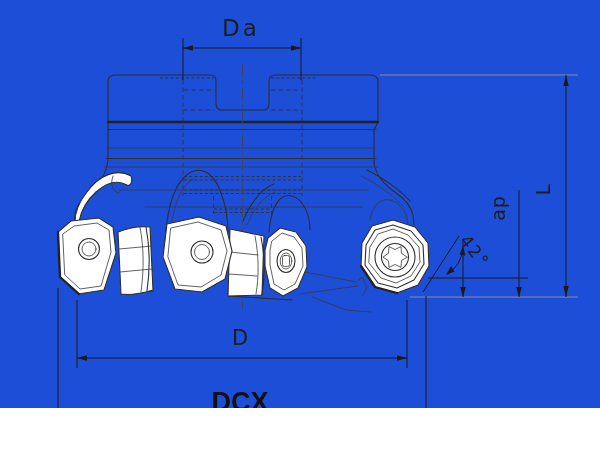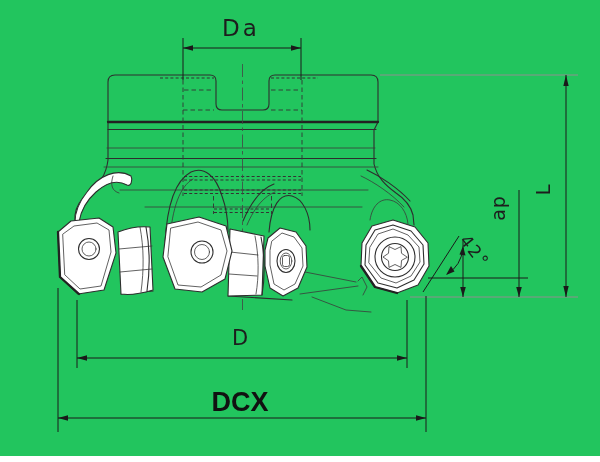--- a/index.html
+++ b/index.html
@@ -1,17 +1,17 @@
 <!DOCTYPE html>
 <html><head>
 <meta charset="utf-8">
 <style>
   html,body{margin:0;padding:0;background:#fff;}
   .canvas{
-    width:600px;height:456px;position:relative;background:#22c55e;
+    width:600px;height:408px;position:relative;background:#1d4ed8;
     font-family:"DejaVu Sans",sans-serif;overflow:hidden;
   }
   svg{display:block;}
   .t-thin{font-family:"DejaVu Sans",sans-serif;font-weight:400;fill:#1d1d1d;}
   .t-bold{font-family:"Liberation Sans",sans-serif;font-weight:700;fill:#111;}
   .ln{stroke:#2e2e2e;stroke-width:1.1;fill:none;stroke-linecap:round;stroke-linejoin:round;}
   .ln-thin{stroke:#3a3a3a;stroke-width:0.8;fill:none;stroke-linecap:round;stroke-linejoin:round;}
   .ln-thick{stroke:#222;stroke-width:2.3;fill:none;stroke-linecap:round;stroke-linejoin:round;}
   .fillw{fill:#ffffff;}
   .dash{stroke:#333;stroke-width:0.9;fill:none;stroke-dasharray:4.5,3;}

